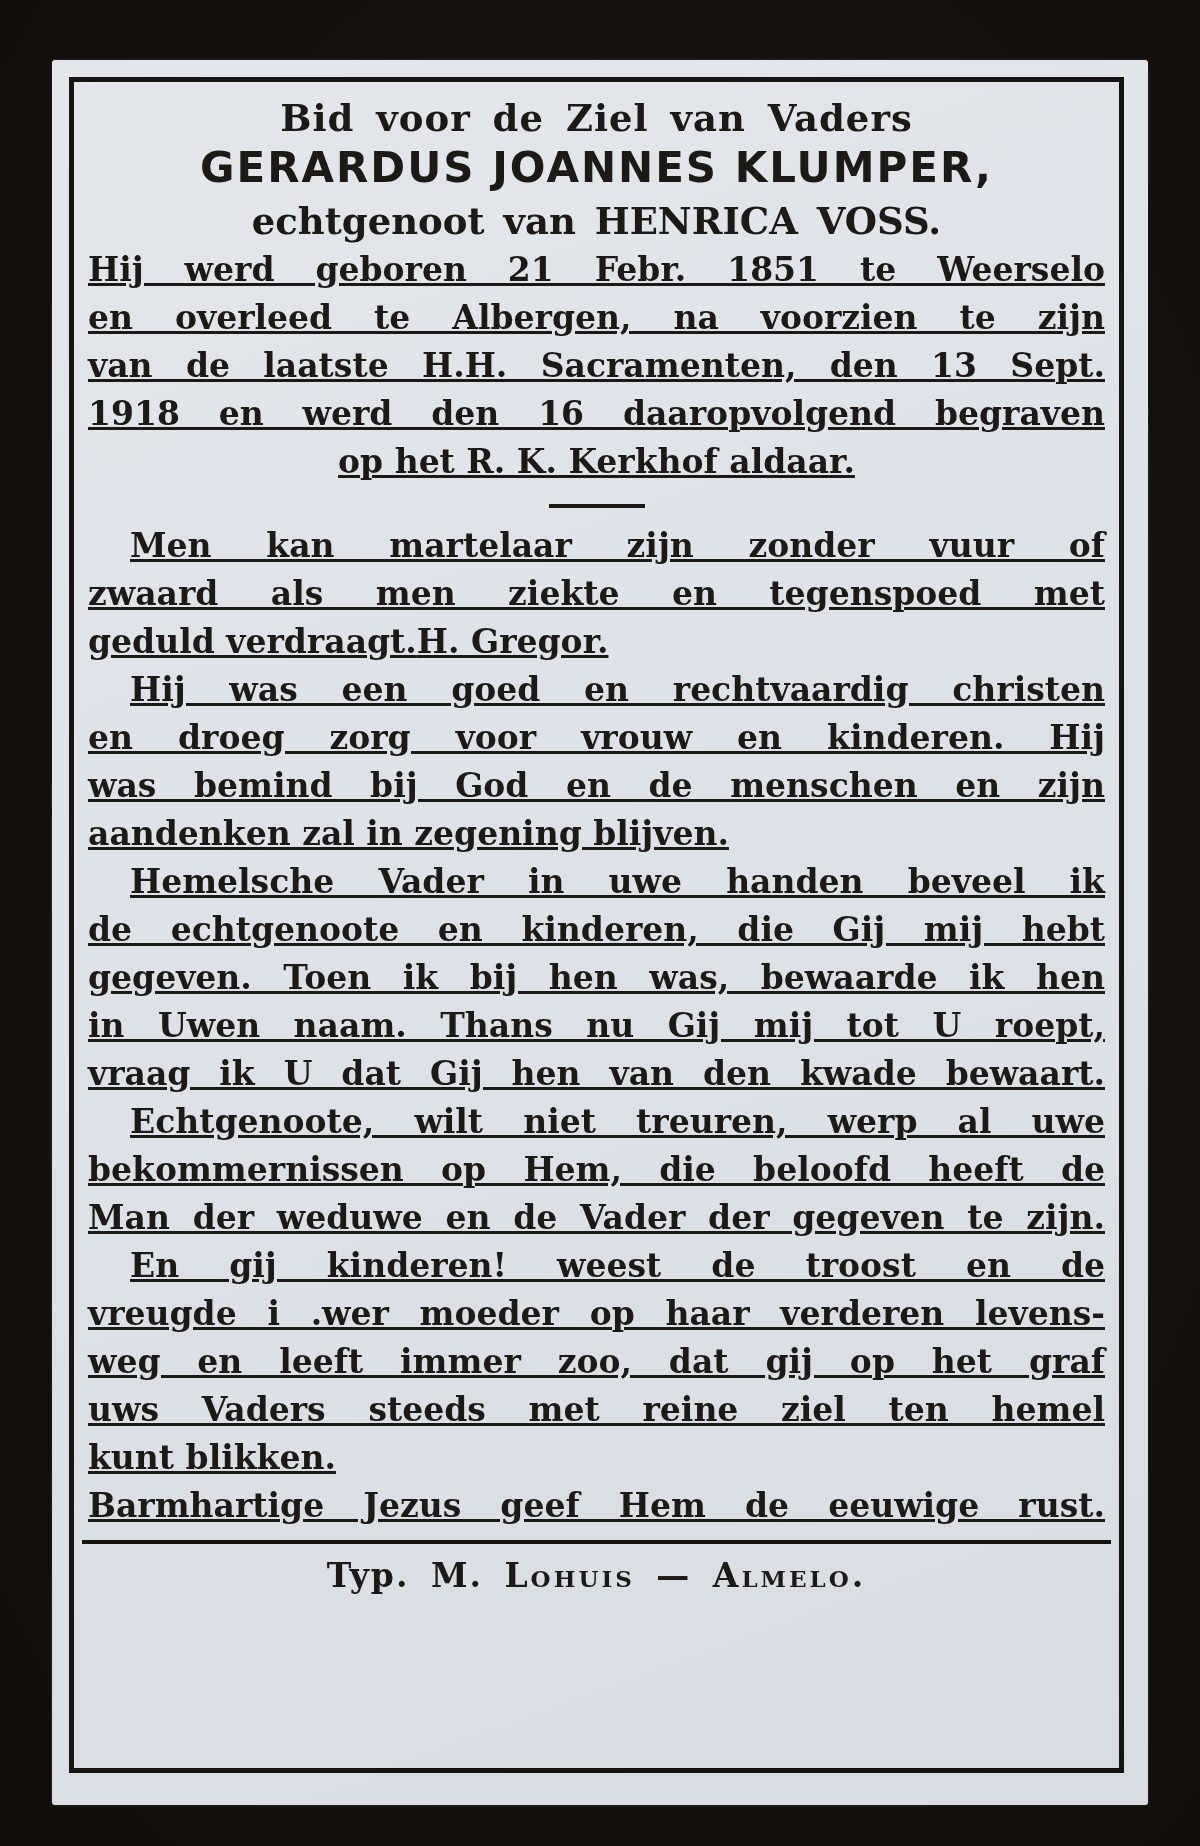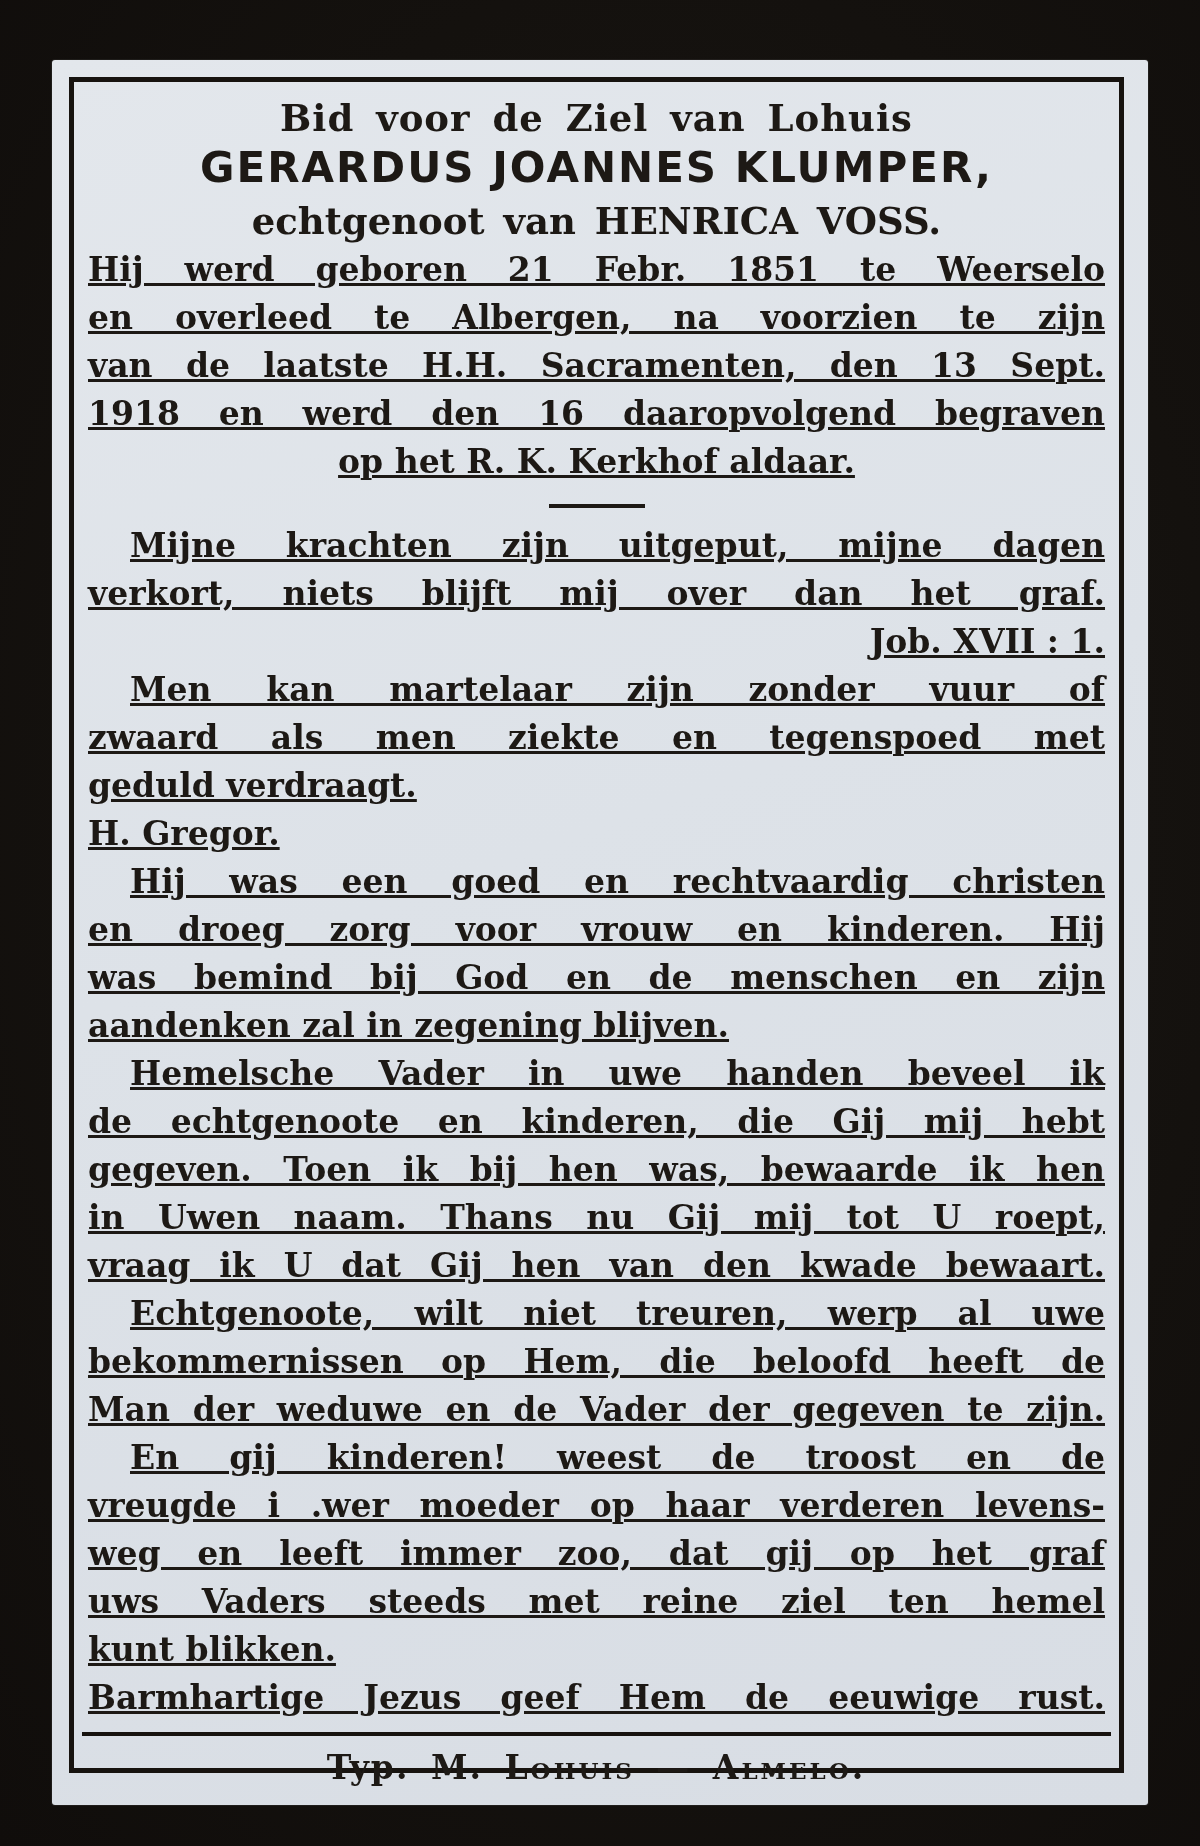--- a/index.html
+++ b/index.html
@@ -65,21 +65,21 @@
     font-weight: 700;
     line-height: 48px;
     white-space: nowrap;
     text-decoration: underline;
   }
   .j  { text-align: justify; text-align-last: justify; white-space: normal; }
   .c  { text-align: center; }
   .r  { text-align: right; }
   .l  { text-align: left; }
   .ind { text-indent: 42px; }
-  .split { display: flex; justify-content: flex-start; white-space: normal; flex-direction: column; }
+  .split { display: flex; justify-content: flex-start; white-space: normal; }
   .divider {
     width: 96px;
     height: 4px;
     background: #1d1915;
     margin: 18px auto 14px auto;
   }
   .footer-rule {
     height: 4px;
     background: #17130f;
     margin: 10px -6px 6px -6px;
@@ -95,40 +95,35 @@
   .sc { font-variant: small-caps; letter-spacing: 3px; margin-top: 41px; }
 </style>
 </head>
 <body>
 
 <div class="canvas">
   <div class="paper">
     <div class="frame">
 
       <div class="header">
-        <div class="h-intro">Bid voor de Ziel van Lohuis</div>
+        <div class="h-intro">Bid voor de Ziel van Vaders</div>
         <div class="h-name">GERARDUS JOANNES KLUMPER,</div>
         <div class="h-spouse">echtgenoot van HENRICA VOSS.</div>
       </div>
 
       <div>
         <div class="ln j">Hij werd geboren 21 Febr. 1851 te Weerselo</div>
         <div class="ln j">en overleed te Albergen, na voorzien te zijn</div>
         <div class="ln j">van de laatste H.H. Sacramenten, den 13 Sept.</div>
         <div class="ln j">1918 en werd den 16 daaropvolgend begraven</div>
         <div class="ln c">op het R. K. Kerkhof aldaar.</div>
       </div>
 
       <div class="divider"></div>
 
-      <div>
-        <div class="ln j ind">Mijne krachten zijn uitgeput, mijne dagen</div>
-        <div class="ln j">verkort, niets blijft mij over dan het graf.</div>
-        <div class="ln r">Job. XVII : 1.</div>
-      </div>
 
       <div>
         <div class="ln j ind">Men kan martelaar zijn zonder vuur of</div>
         <div class="ln j">zwaard als men ziekte en tegenspoed met</div>
         <div class="ln split">
           <span>geduld verdraagt.</span>
           <span>H. Gregor.</span>
         </div>
       </div>
 

